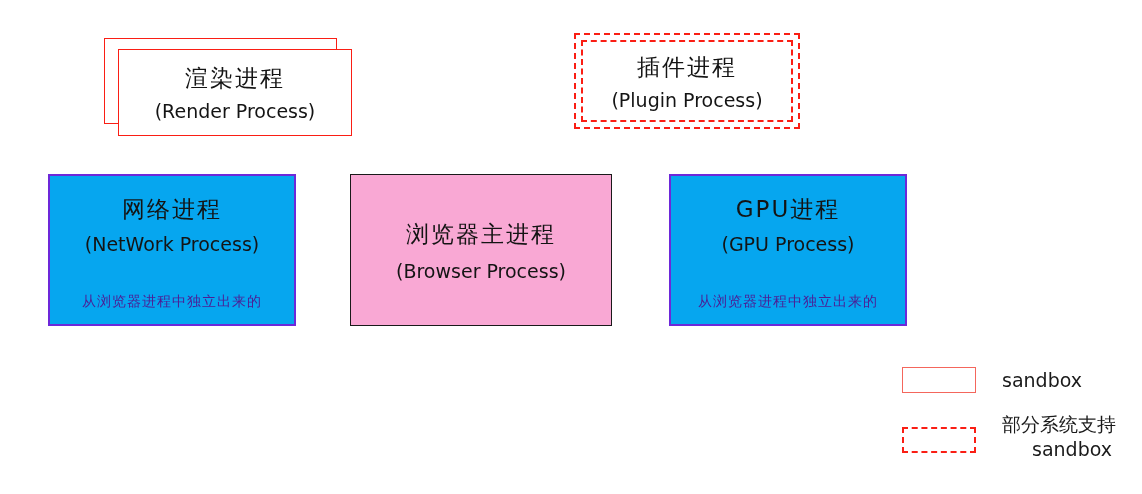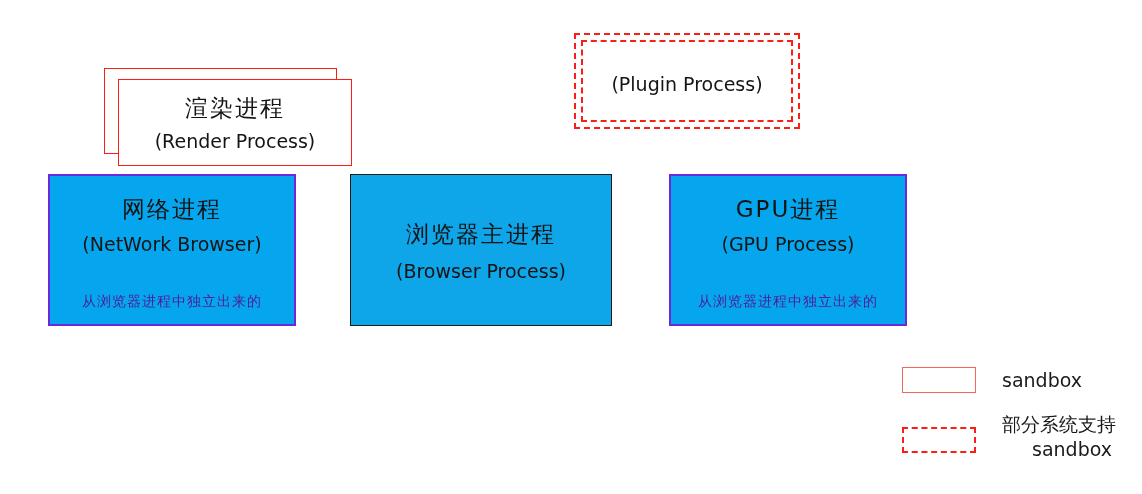--- a/index.html
+++ b/index.html
@@ -79,21 +79,21 @@
   }
 
   
   .box-blue {
     border: 2px solid #6d28d9;
     background: #06a6ef;
     box-sizing: border-box;
   }
   .box-white {
     border: 1.6px solid #1a1a1a;
-    background: #0ea5e9;
+    background: #f9a8d4;
     box-sizing: border-box;
   }
 
   
   .legend-swatch-solid {
     position: absolute;
     border: 1.4px solid #f4665c;
     background: #ffffff;
     box-sizing: border-box;
   }
@@ -110,42 +110,43 @@
     line-height: 25px;
     white-space: nowrap;
   }
   .legend-label.right {
     text-align: right;
   }
 </style>
 </head>
 <body>
 
-<div class="node" style="left:104px; top:38px; width:248px; height:98px;margin-top:30px;">
+<div class="node" style="left:104px; top:38px; width:248px; height:98px;">
 
   <div class="stack-back" style="left:0px; top:0px; width:233px; height:86px;"></div>
 
   <div class="stack-front proc" style="left:14px; top:11px; width:234px; height:87px; justify-content:center;">
     <div class="title">渲染进程</div>
     <div class="subtitle" style="margin-top:6px;">(Render Process)</div>
   </div>
 </div>
 
 <div class="node" style="left:574px; top:33px; width:228px; height:98px;">
 
   <div class="dash-outer" style="left:0px; top:0px; width:226px; height:96px;"></div>
 
   <div class="dash-inner proc" style="left:7px; top:7px; width:212px; height:82px; justify-content:center;">
+    <div class="title">插件进程</div>
     <div class="subtitle" style="margin-top:6px;">(Plugin Process)</div>
   </div>
 </div>
 
 <div class="proc box-blue" style="left:48px; top:174px; width:248px; height:152px; padding-top:18px;">
   <div class="title">网络进程</div>
-  <div class="subtitle" style="margin-top:8px;">(NetWork Browser)</div>
+  <div class="subtitle" style="margin-top:8px;">(NetWork Process)</div>
   <div class="note" style="margin-top:38px;">从浏览器进程中独立出来的</div>
 </div>
 
 <div class="proc box-white" style="left:350px; top:174px; width:262px; height:152px; justify-content:center;">
   <div class="title">浏览器主进程</div>
   <div class="subtitle" style="margin-top:10px;">(Browser Process)</div>
 </div>
 
 <div class="proc box-blue" style="left:669px; top:174px; width:238px; height:152px; padding-top:18px;text-align:center;">
   <div class="title">GPU进程</div>

